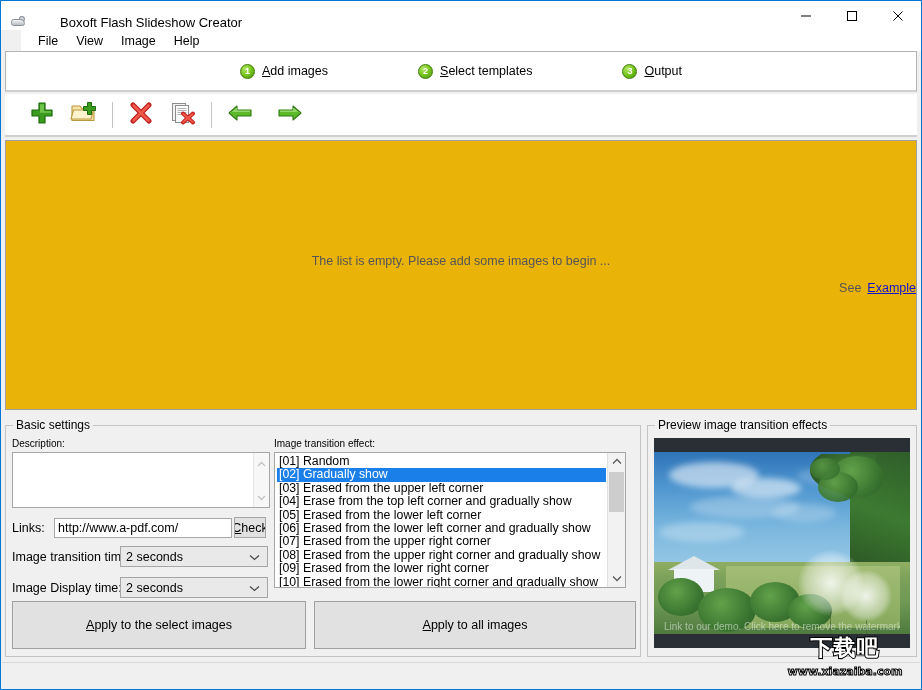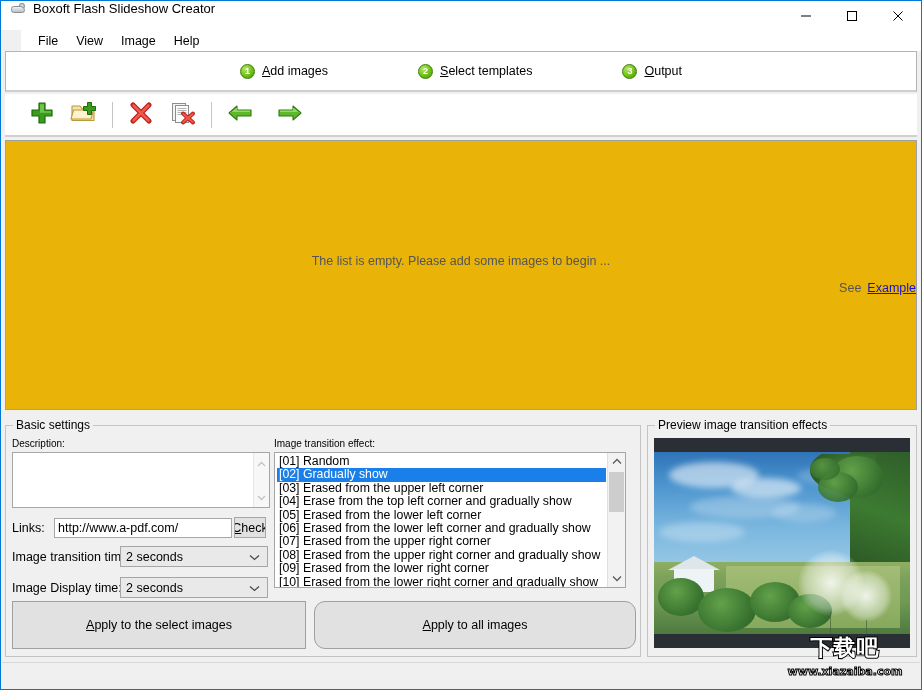--- a/index.html
+++ b/index.html
@@ -21,21 +21,22 @@
     background: #f0f0f0;
     overflow: hidden;
   }
 
   
   #titlebar {
     position: relative;
     height: 29px;
     background: #ffffff;
     display: flex;
-    align-items: flex-start;
+    align-items: flex-end;
+    gap: 27px;
   }
   #app-icon {
     width: 16px; height: 16px;
     margin-left: 9px; margin-right: 7px;
     position: relative;
     flex: 0 0 auto;
   }
   #app-icon .ic-body {
     position: absolute; left: 1px; top: 5px;
     width: 14px; height: 7px;
@@ -336,21 +337,21 @@
     gap: 8px;
   }
   .apply-btn {
     height: 48px;
     border: 1px solid #a0a0a0;
     background: #e1e1e1;
     display: flex; align-items: center; justify-content: center;
     font-size: 12.5px;
   }
   #apply-select { width: 296px; }
-  #apply-all { width: 324px; border-radius: 11px; }
+  #apply-all { width: 324px; }
 
   
   #preview-img {
     position: absolute;
     left: 6px; top: 12px;
     right: 6px; bottom: 8px;
     background: #2a2f36;
     overflow: hidden;
   }
   .pv-sky {
@@ -745,20 +746,21 @@
         <div class="pv-foliage" style="left:96px;top:144px;width:50px;height:40px"></div>
         <div class="pv-foliage" style="left:134px;top:156px;width:44px;height:34px"></div>
 
         <div class="pv-dand" style="left:144px;top:112px;width:66px;height:66px"></div>
         <div class="pv-dand" style="left:186px;top:132px;width:52px;height:52px"></div>
         <div class="pv-stem" style="left:176px;top:174px;height:34px"></div>
         <div class="pv-stem" style="left:212px;top:182px;height:28px"></div>
 
         <div class="pv-bar-top"></div>
         <div class="pv-bar-bot"></div>
+        <div class="pv-caption">Link to our demo.    Click here to remove the watermark</div>
       </div>
     </div>
 
   </div>
 
   <div id="statusbar"></div>
 
   <div id="watermark">
     <div id="wm-text">下载吧</div>
     <div id="wm-url">www.xiazaiba.com</div>

